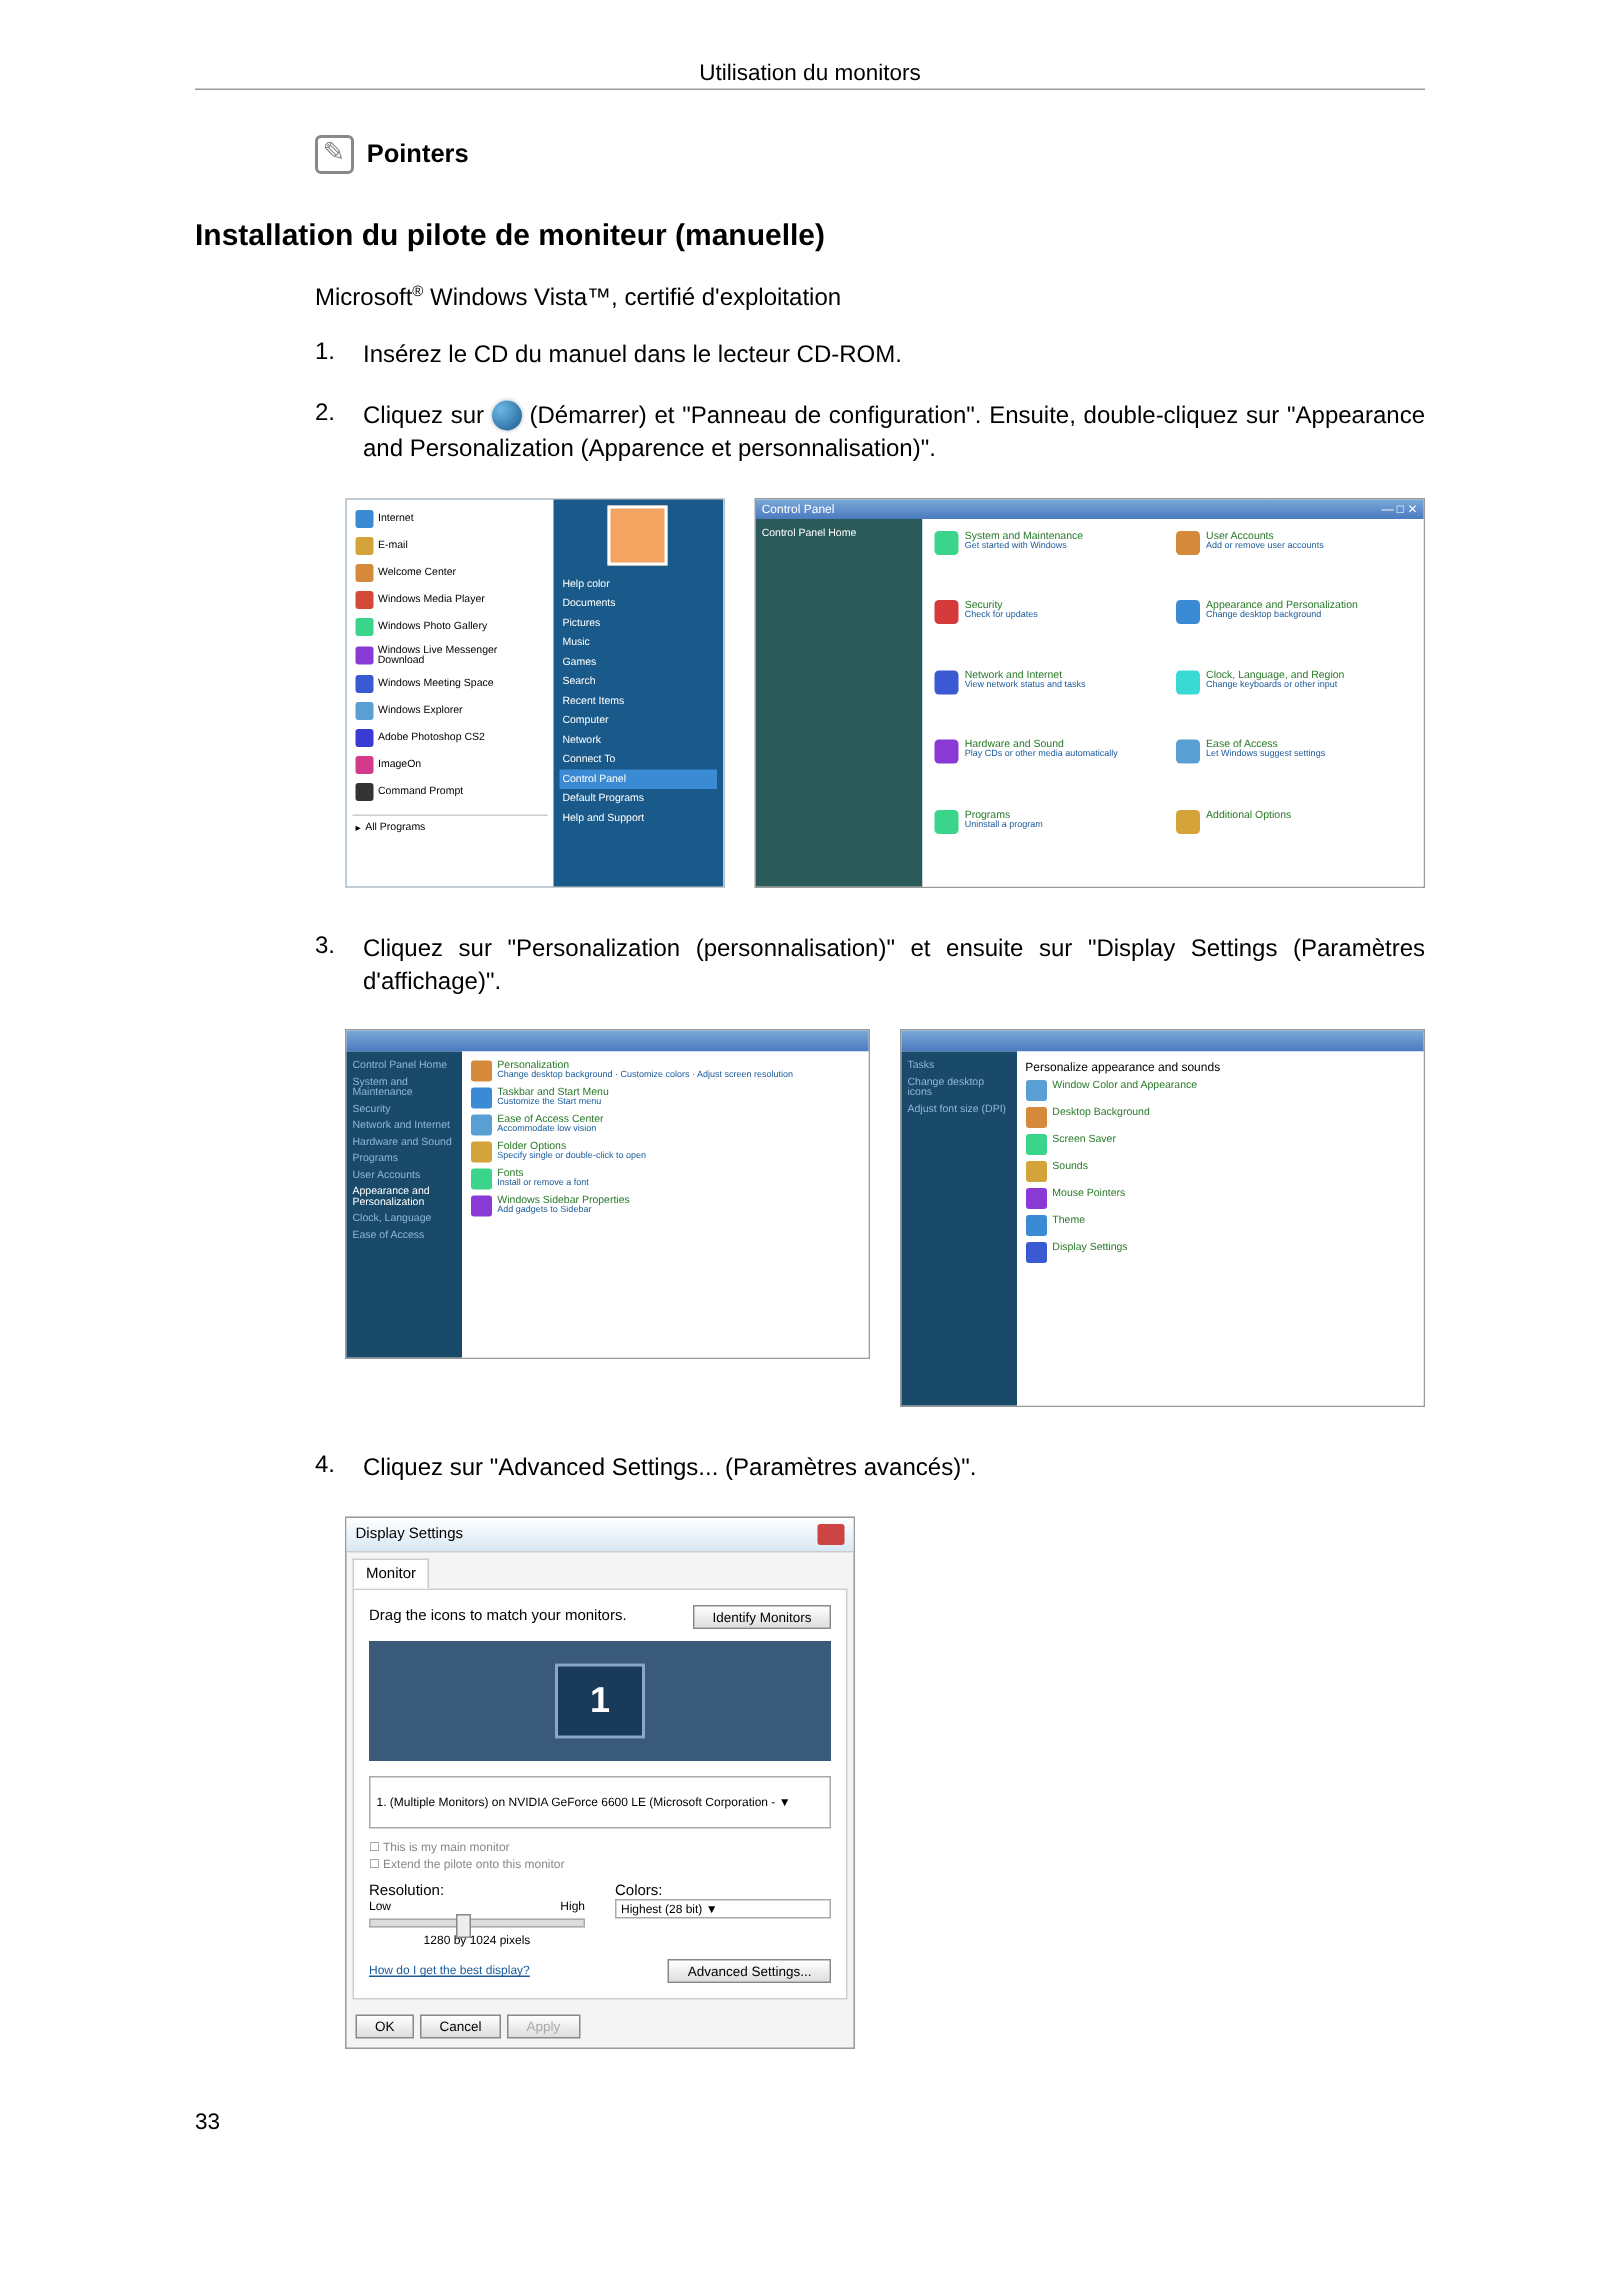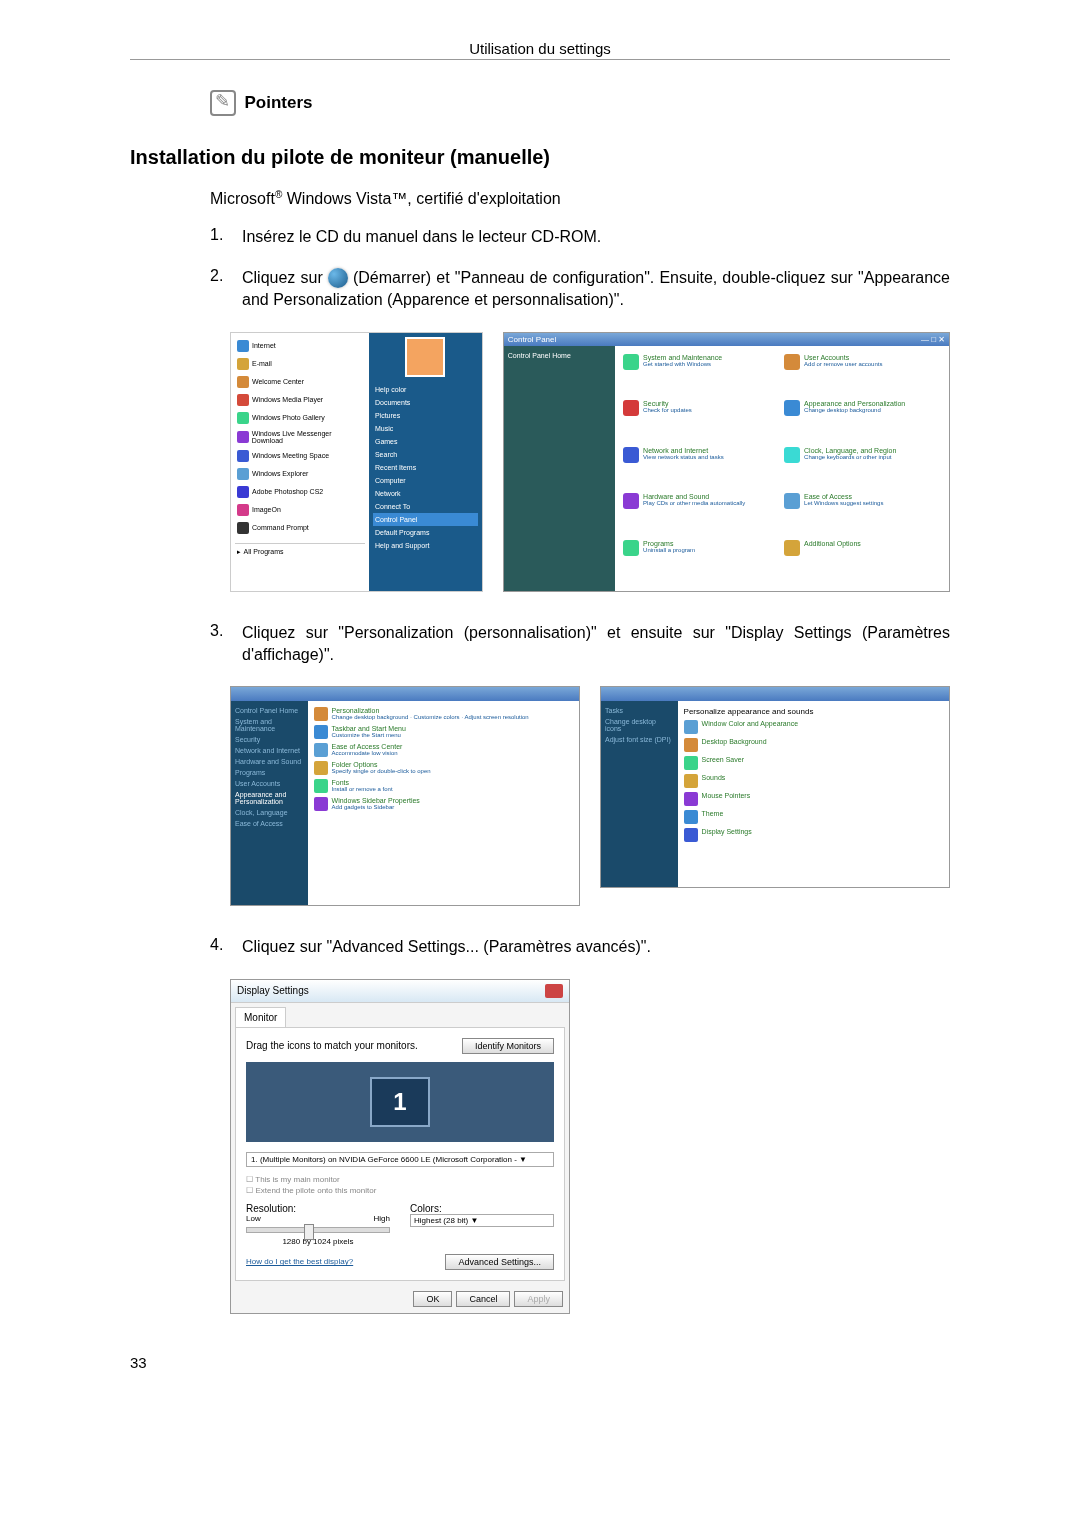--- a/index.html
+++ b/index.html
@@ -245,21 +245,21 @@
     .mock-ap-main .cat .lnk {
       color: #2a7a2a;
       font-size: 7px;
     }
     .mock-ap-main .cat .lnk .sub2 {
       color: #1a5a9a;
       font-size: 6px;
     }
     .mock-personalization {
       width: 370px;
-      height: 202px;
+      height: 252px;
       border: 1px solid #999;
       background: #fff;
       display: flex;
       flex-direction: column;
       font-size: 7px;
     }
     .mock-display-settings {
       width: 340px;
       background: #f4f4f4;
       border: 1px solid #999;
@@ -315,21 +315,21 @@
       display: flex;
       align-items: center;
       justify-content: center;
       color: #fff;
       font-size: 24px;
       font-weight: bold;
       border: 2px solid #89a8c8;
     }
     .mock-ds-dropdown {
       border: 1px solid #aaa;
-      padding: 2px 4px;
+      padding: 12px 4px;
       background: #fff;
       margin-bottom: 8px;
       font-size: 8px;
     }
     .mock-ds-check {
       color: #888;
       font-size: 8px;
       margin-bottom: 2px;
     }
     .mock-ds-sliders {
@@ -376,38 +376,38 @@
       font-size: 8px;
     }
     .mock-btn {
       border: 1px solid #888;
       background: linear-gradient(to bottom, #fff, #ddd);
       padding: 2px 12px;
       font-size: 9px;
     }
     .mock-ds-btnrow {
       display: flex;
-      justify-content: flex-end;
+      justify-content: flex-start;
       gap: 4px;
       padding: 6px;
     }
     .page-num {
       text-align: left;
       margin-top: 40px;
       font-size: 15px;
     }
     sup {
       font-size: 10px;
     }
   </style>
 </head>
 <body>
 
 <div class="page">
-  <div class="header">Utilisation du settings</div>
+  <div class="header">Utilisation du monitors</div>
 
   <div class="remark-section">
     <span class="remark-icon"></span>
     <span class="remark-title">Pointers</span>
   </div>
 
   <div class="section-heading">Installation du pilote de moniteur (manuelle)</div>
 
   <div class="indent-1">
     <span>Microsoft</span><sup>®</sup><span> Windows Vista</span><span>™</span><span>, certifié d'exploitation</span>

